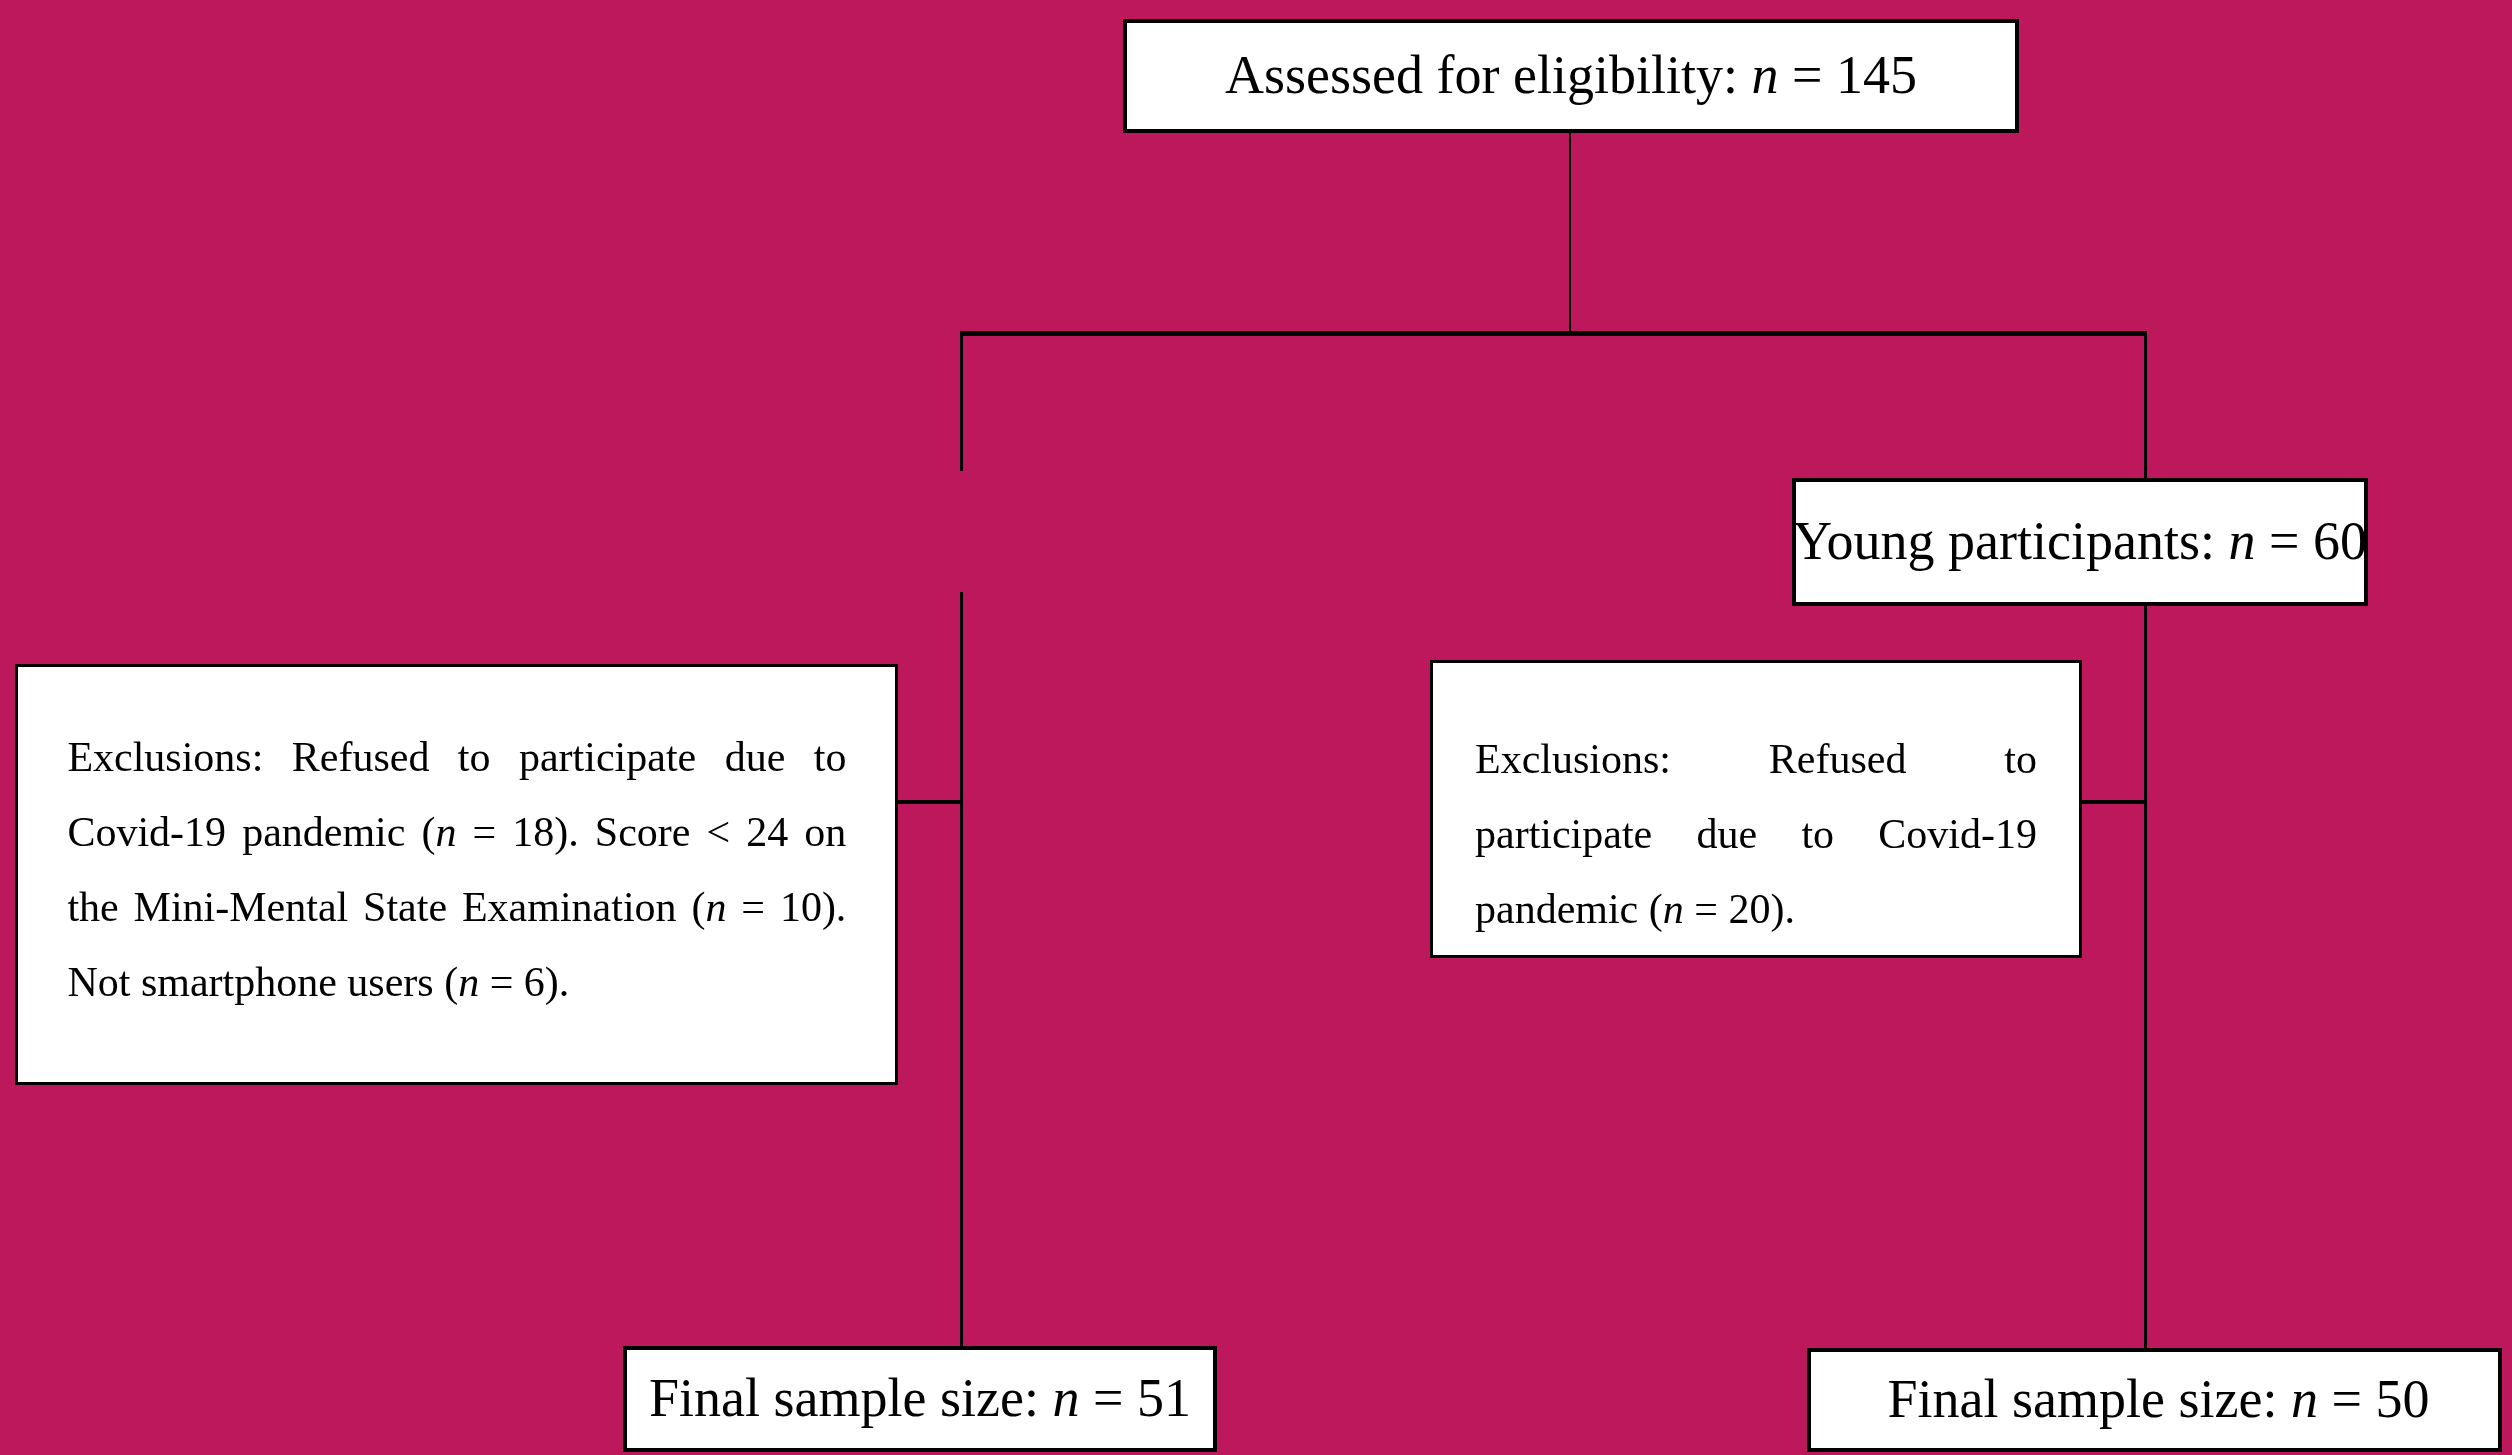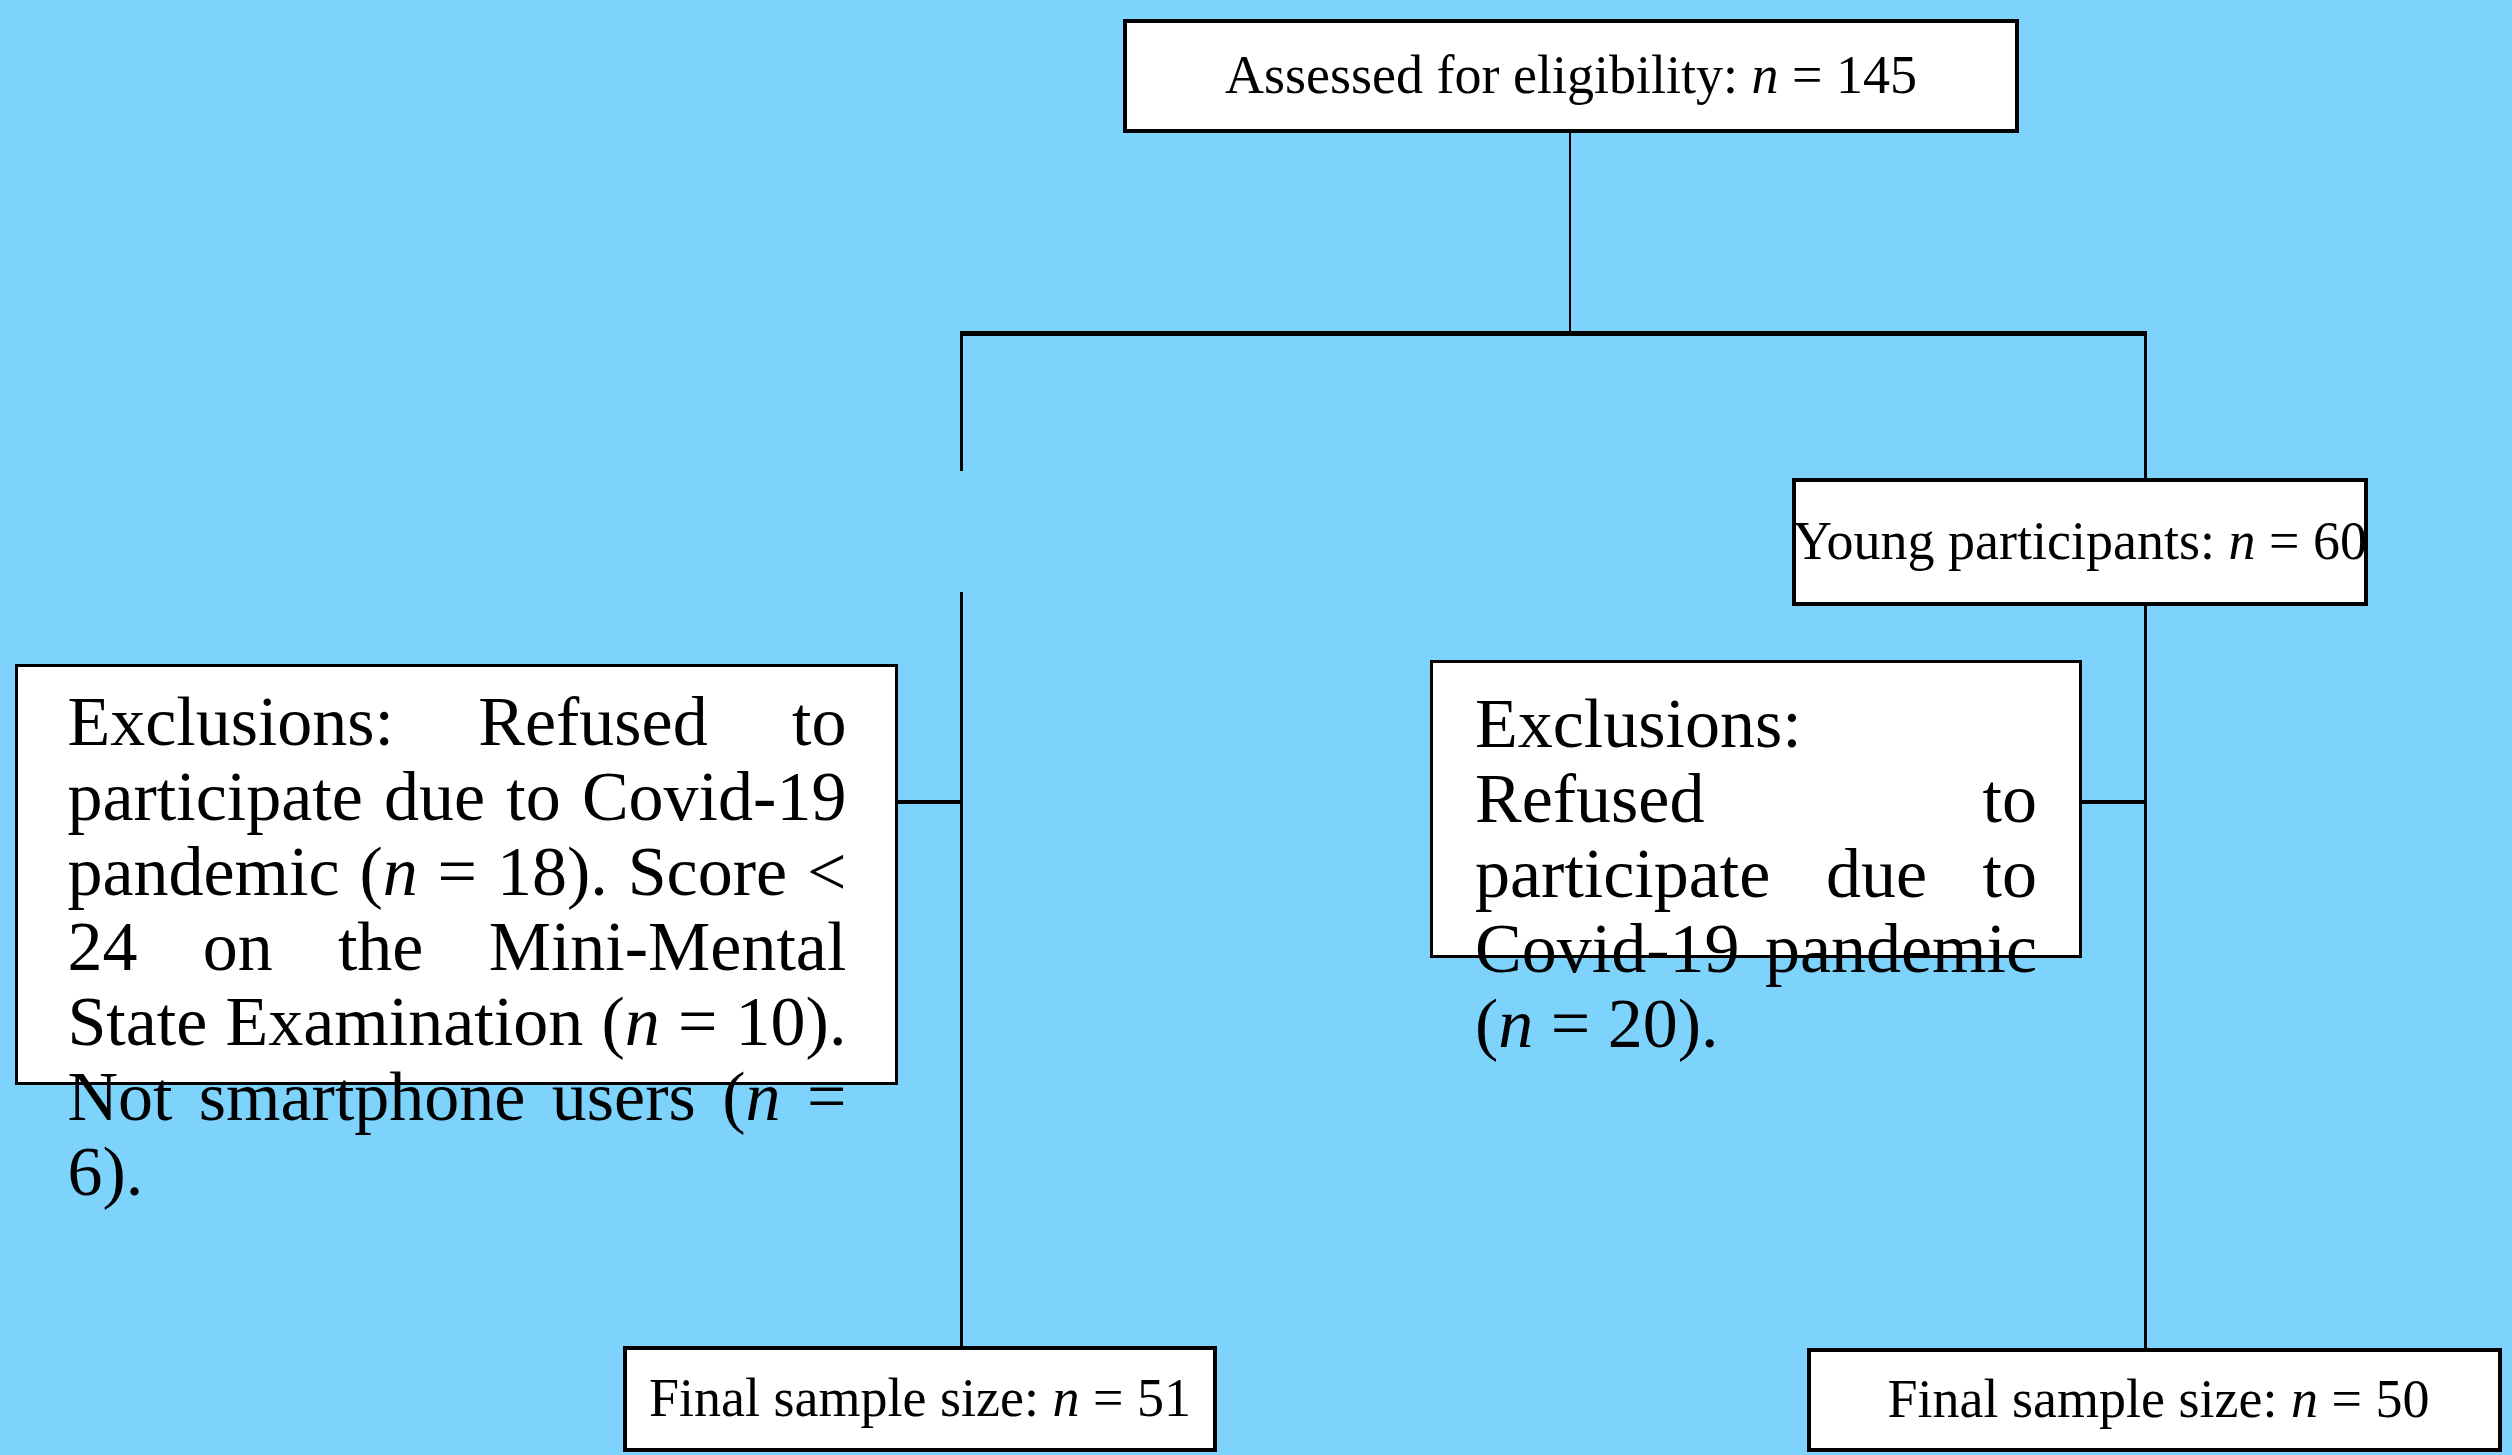--- a/index.html
+++ b/index.html
@@ -4,21 +4,21 @@
 <style>
   html, body {
     margin: 0;
     padding: 0;
     background: #ffffff;
   }
   #canvas {
     position: relative;
     width: 2512px;
     height: 1456px;
-    background: #7dd3fc;
+    background: #be185d;
     font-family: "Liberation Serif", "DejaVu Serif", serif;
     color: #000000;
     overflow: hidden;
   }
   .box {
     position: absolute;
     background: #ffffff;
     border: 4.6px solid #000000;
     box-sizing: border-box;
   }
@@ -30,24 +30,25 @@
   }
   .label-box .txt {
     font-size: 54px;
     line-height: 1.1;
     white-space: nowrap;
   }
   .text-box {
     border-width: 3.8px;
   }
   .text-box .txt {
-    font-size: 70px;
+    font-size: 42px;
     line-height: 75px;
     text-align: justify;
     text-justify: inter-word;
+    margin-top: 36px;
   }
   .excl-left .txt { padding: 17px 49px 0 49px; }
   .excl-right .txt { padding: 23px 42px 0 42px; }
   .it { font-style: italic; }
   .vline, .hline {
     position: absolute;
     background: #000000;
   }
   p { margin: 0; }
 </style>

